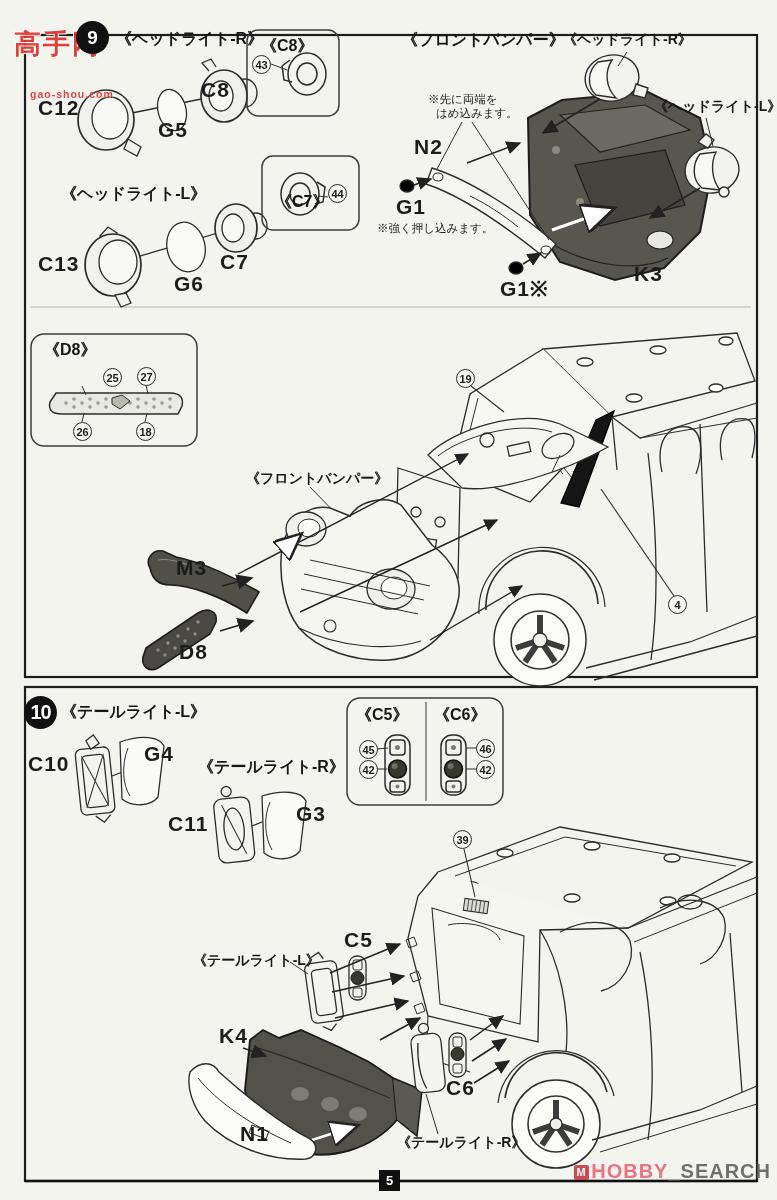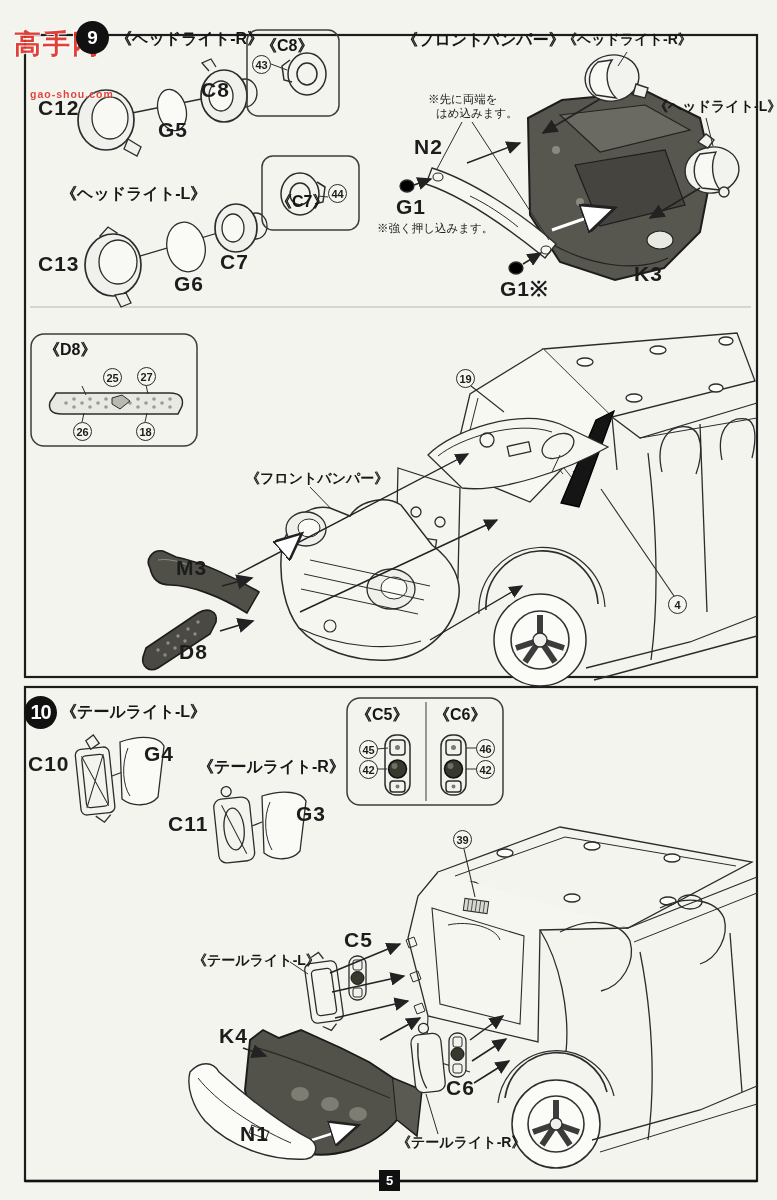--- a/index.html
+++ b/index.html
@@ -461,14 +461,17 @@
 
 <div class="callout" style="left:453px;top:830px;">39</div>
 <div class="abs lbl-part" style="left:344px;top:928px;">C5</div>
 <div class="abs lbl-title sm" style="left:193px;top:952px;">《テールライト-L》</div>
 <div class="abs lbl-part" style="left:219px;top:1024px;">K4</div>
 <div class="abs lbl-part" style="left:240px;top:1122px;">N1</div>
 <div class="abs lbl-part" style="left:446px;top:1076px;">C6</div>
 <div class="abs lbl-title sm" style="left:397px;top:1134px;">《テールライト-R》</div>
 
 <div class="pagenum">5</div>
-
+<div class="wm-hobby">
+  <span class="sq">M</span><span class="pink">HOBBY</span>_<span>SEARCH</span>
 </div>
 
+</div>
+
 </body></html>

